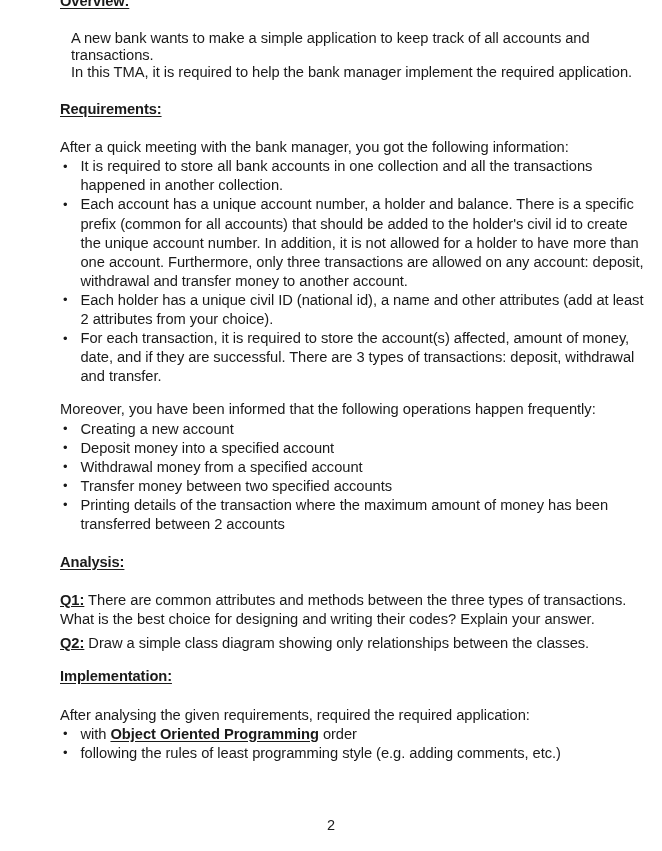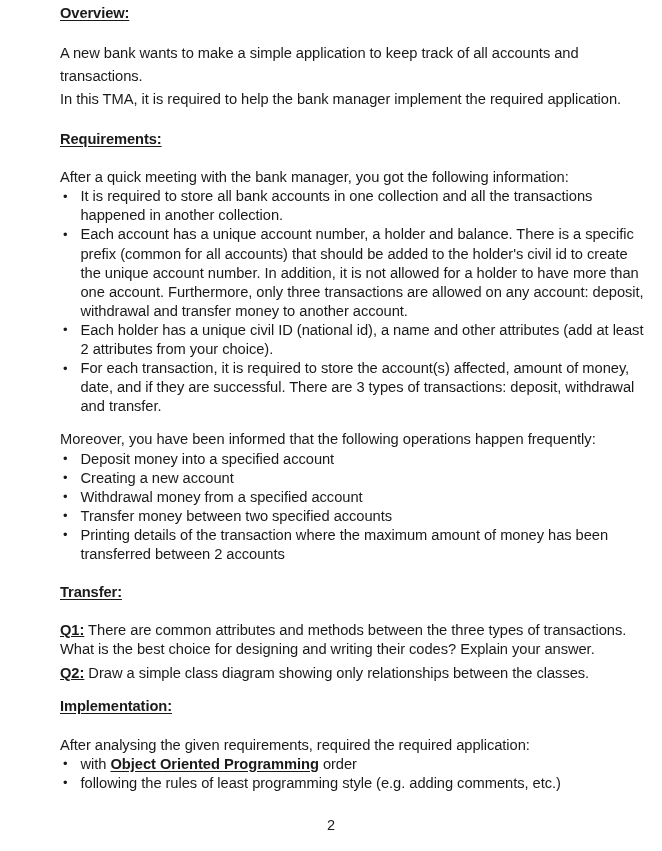--- a/index.html
+++ b/index.html
@@ -13,21 +13,21 @@
     overflow: hidden;
     font-family: "Liberation Sans", sans-serif;
     color: #1a1a1a;
     -webkit-font-smoothing: antialiased;
   }
   .page {
     position: relative;
     width: 662px;
     height: 625px;
     box-sizing: border-box;
-    padding: 12px 17px 0 60px;
+    padding: 0 17px 0 60px;
   }
   .doc {
     position: relative;
     top: -8px;
     width: 585px;
     font-size: 14.7px;
     line-height: 19.1px;
   }
   h2.heading {
     font-size: 14.7px;
@@ -64,21 +64,22 @@
     content: "\2022";
     position: absolute;
     left: 3px;
     top: -0.5px;
     font-size: 13px;
     line-height: 19.1px;
     color: #1a1a1a;
   }
   .sub-line {
     display: block;
-    line-height: 23px;
+    line-height: 17px;
+    margin-left: 11px;
   }
   .b { font-weight: bold; text-decoration: underline; }
   .bu {
     font-weight: bold;
     text-decoration: underline;
     text-underline-offset: 2px;
     margin-top: 16px;
   }
   .semi { font-weight: 600; }
   .pagenum {
@@ -120,30 +121,30 @@
       <li>Each account has a unique account number, a holder and balance. There is a specific prefix (common for all accounts) that should be added to the holder's civil id to create the unique account number. In addition, it is not allowed for a holder to have more than one account. Furthermore, only three transactions are allowed on any account: deposit, withdrawal and transfer money to another account.</li>
       <li>Each holder has a unique civil ID (national id), a name and other attributes (add at least 2 attributes from your choice).</li>
       <li>For each transaction, it is required to store the account(s) affected, amount of money, date, and if they are successful. There are 3 types of transactions: deposit, withdrawal and transfer.</li>
     </ul>
 
     <div class="spacer-md"></div>
 
     <p class="para">Moreover, you have been informed that the following operations happen frequently:</p>
 
     <ul class="bullets">
+      <li>Creating a new account</li>
       <li>Deposit money into a specified account</li>
-      <li>Creating a new account</li>
       <li>Withdrawal money from a specified account</li>
       <li>Transfer money between two specified accounts</li>
       <li>Printing details of the transaction where the maximum amount of money has been transferred between 2 accounts</li>
     </ul>
 
     <div class="spacer-lg"></div>
 
-    <h2 class="heading">Transfer:</h2>
+    <h2 class="heading">Analysis:</h2>
 
     <div class="spacer-lg"></div>
 
     <p class="para"><span class="b">Q1:</span><span> There are common attributes and methods between the three types of transactions. What is the best choice for designing and writing their codes? Explain your answer.</span></p>
 
     <div class="spacer-xs"></div>
 
     <p class="para"><span class="b">Q2:</span><span> Draw a simple class diagram showing only relationships between the classes.</span></p>
 
     <div class="spacer-md"></div>

